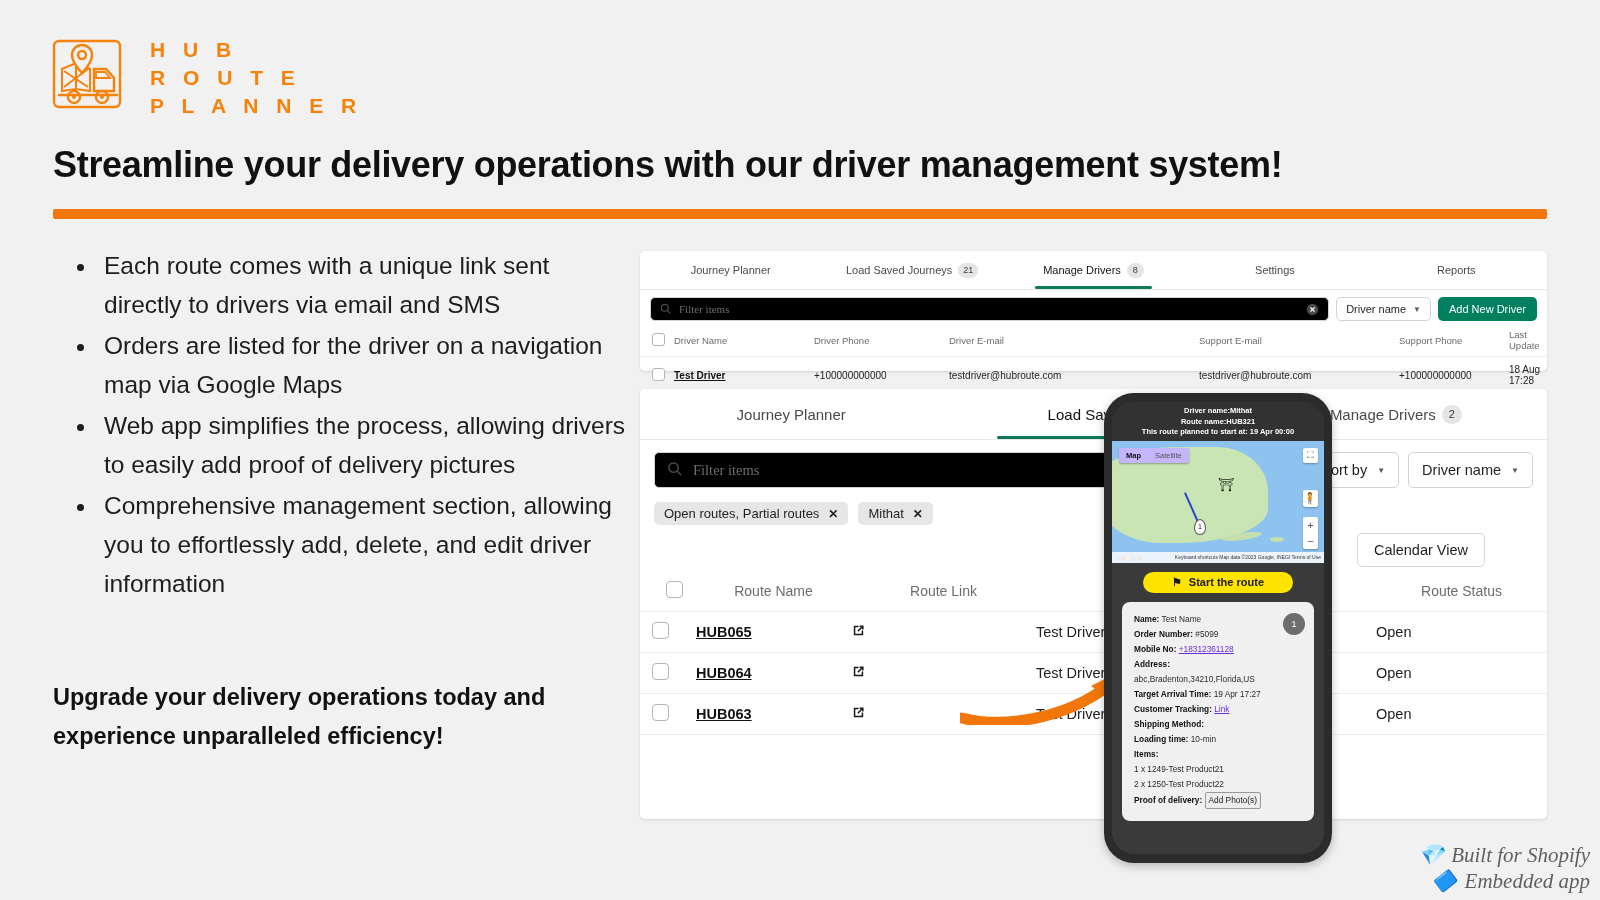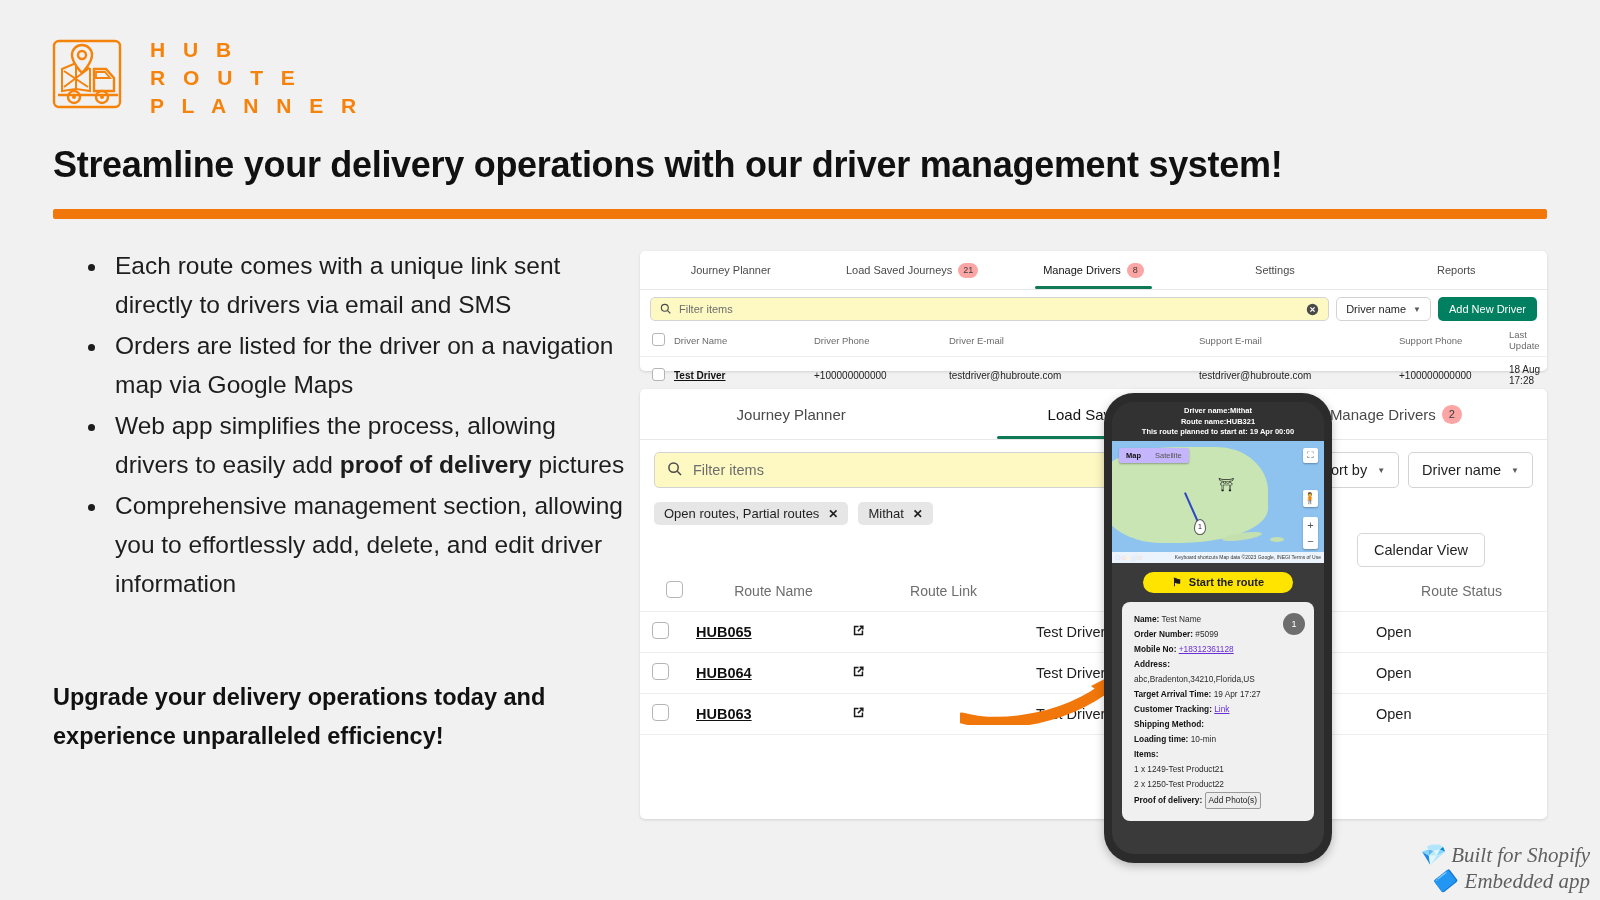--- a/index.html
+++ b/index.html
@@ -33,28 +33,28 @@
   }
   .divider {
     position: absolute; left: 53px; top: 209px;
     width: 1494px; height: 10px; background: #f2770a; border-radius: 2px;
   }
 
   
   .bullets { position: absolute; left: 72px; top: 246px; width: 560px; }
   .bullets li {
     list-style: disc;
-    margin-left: 37px;
+    margin-left: 26px;
     font-size: 24.5px;
     line-height: 39px;
     color: #1d1d1d;
     padding-left: 6px;
     margin-bottom: 2px;
   }
-  .bullets li b { font-weight: bold; text-align: right; }
+  .bullets li b { font-weight: normal; text-align: right; }
   .cta {
     position: absolute; left: 53px; top: 678px; width: 600px;
     font-size: 23.5px; font-weight: bold; line-height: 39px; color: #111;
   }
 
   
   .panel {
     position: absolute;
     background: #fff;
     border-radius: 5px;
@@ -74,33 +74,33 @@
   #panel-drivers .tab { font-size: 11px; }
   #panel-routes .tab { font-size: 15px; }
   .tab.active { color: #121212; font-weight: normal; }
   .tab.active::after {
     content: ""; position: absolute; left: 18%; right: 18%; bottom: 0;
     height: 3px; background: #0f7a55; border-radius: 2px;
   }
   #panel-routes .tab.active::after { height: 3px; }
   .tab-badge {
     display: inline-flex; align-items: center; justify-content: center;
-    background: #fca5a5; color: #3a3a3a; border-radius: 9px;
+    background: #e5e5e5; color: #3a3a3a; border-radius: 9px;
     min-width: 17px; height: 15px; padding: 0 5px; font-size: 9px;
   }
   #panel-routes .tab-badge { min-width: 20px; height: 19px; font-size: 11px; border-radius: 10px; }
   .tabrule { height: 1px; background: #e8e8e8; }
 
   
   .toolbar { display: flex; align-items: center; padding: 7px 10px 3px 10px; gap: 7px; }
   #panel-routes .toolbar { padding: 12px 14px 4px 14px; gap: 9px; }
   .search {
     flex: 1; display: flex; align-items: center; gap: 8px;
-    border: 1px solid #d3d3d3; border-radius: 5px; background: #fef9c3;
-    height: 24px; padding: 0 9px; color: #6d6d6d; font-size: 11px;
+    border: 1px solid #d3d3d3; border-radius: 5px; background: #000000;
+    height: 24px; padding: 0 9px; color: #6d6d6d; font-size: 11px; font-family: Liberation Serif, serif;
   }
   #panel-routes .search { height: 36px; font-size: 14.5px; padding: 0 12px; gap: 11px; }
   .search .sicon { flex-shrink: 0; }
   .search .sval { flex: 1; }
   .clear-icon { width: 13px; height: 13px; flex-shrink: 0; }
   .btn-select {
     border: 1px solid #d3d3d3; border-radius: 5px; background: #fff;
     height: 24px; display: flex; align-items: center; gap: 7px;
     padding: 0 9px; font-size: 11px; color: #1f1f1f; white-space: nowrap;
   }

